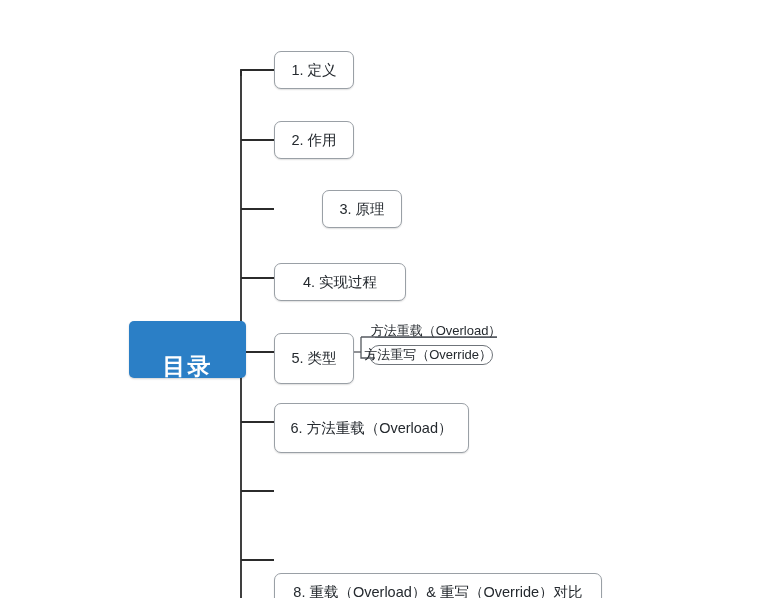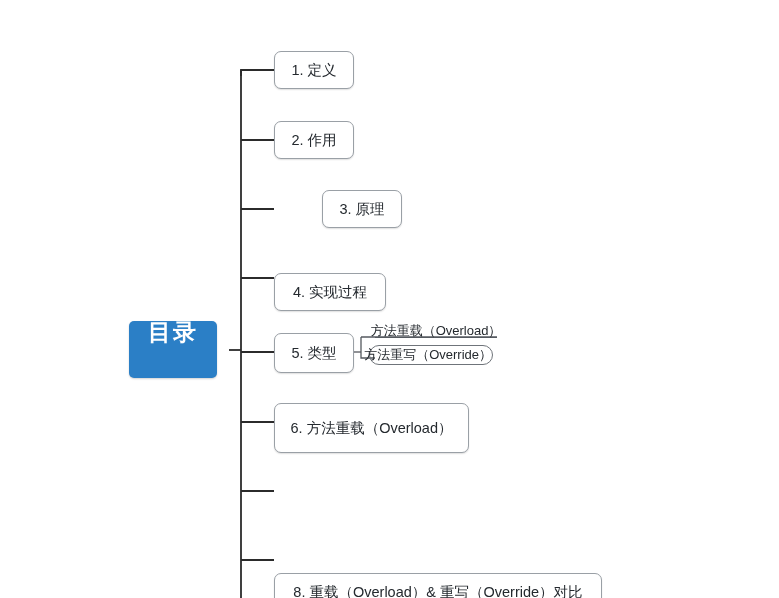--- a/index.html
+++ b/index.html
@@ -24,26 +24,26 @@
     width: 779px;
     height: 598px;
     pointer-events: none;
   }
 
   
   .root-node {
     position: absolute;
     left: 129px;
     top: 321px;
-    width: 88px;
+    width: 117px;
     height: 57px;
     background: #2b7fc6;
     border-radius: 5px;
     display: flex;
-    align-items: flex-start;
+    align-items: flex-end;
     justify-content: center;
     box-shadow: 0 1px 2px rgba(0,0,0,0.18);
   }
   .root-node .root-label {
     color: #ffffff;
     font-size: 23px;
     font-weight: bold;
     letter-spacing: 2px;
     line-height: 1;
   }
@@ -124,25 +124,25 @@
   </div>
 
   <div class="node" style="left:274px; top:121px; width:80px; height:38px;">
     <span>2. 作用</span>
   </div>
 
   <div class="node" style="left:274px; top:190px; width:80px; height:38px;margin-left:48px;">
     <span>3. 原理</span>
   </div>
 
-  <div class="node" style="left:274px; top:273px; width:112px; height:38px;">
+  <div class="node" style="left:274px; top:263px; width:132px; height:38px;">
     <span>4. 实现过程</span>
   </div>
 
-  <div class="node" style="left:274px; top:333px; width:80px; height:40px;">
+  <div class="node" style="left:274px; top:333px; width:80px; height:51px;">
     <span>5. 类型</span>
   </div>
 
   <div class="node" style="left:274px; top:403px; width:195px; height:50px;">
     <span>6. 方法重载（Overload）</span>
   </div>
 
 
   <div class="node" style="left:274px; top:541px; width:328px; height:38px;margin-top:32px;">
     <span>8. 重载（Overload）&amp; 重写（Override）对比</span>

